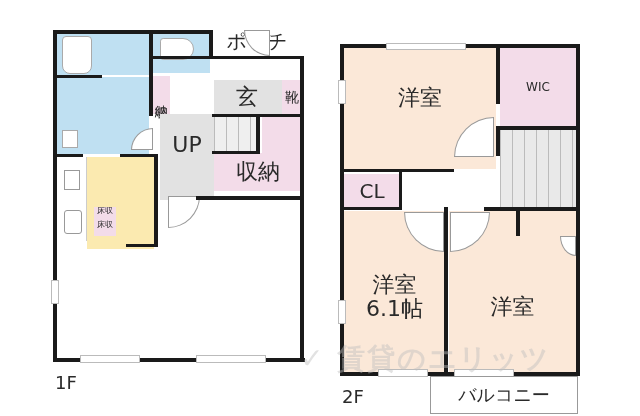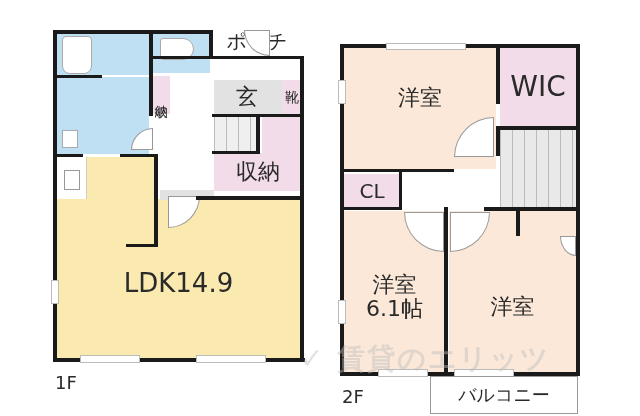--- a/index.html
+++ b/index.html
@@ -45,39 +45,39 @@
     <span class="lbl-sm">収納</span>
   </div>
 
   <div class="room grey" style="left:214px;top:80px;width:88px;height:34px;flex-direction:row;justify-content:flex-start;">
     <span class="lbl" style="margin-left:22px;">玄</span>
   </div>
   <div class="room pink" style="left:282px;top:80px;width:20px;height:34px;">
     <span style="font-size:14px;">靴</span>
   </div>
 
+  <div class="room grey" style="left:160px;top:114px;width:54px;height:80px;">
+    <span class="lbl" style="margin-top:-18px;">UP</span>
+  </div>
 
   <div class="stairs" style="left:214px;top:117px;width:44px;height:36px;background-color:#efefef;"></div>
 
   <div class="room pink" style="left:214px;top:153px;width:88px;height:38px;">
     <span class="lbl">収納</span>
   </div>
   <div class="abs pink" style="left:262px;top:117px;width:40px;height:36px;"></div>
 
   <div class="abs white" style="left:57px;top:157px;width:30px;height:84px;border-right:1px solid #ccc;"></div>
   <div class="abs" style="left:64px;top:170px;width:16px;height:20px;border:1px solid #999;background:#fff;"></div>
   <div class="abs" style="left:64px;top:210px;width:18px;height:24px;border:1px solid #999;border-radius:3px;background:#fff;"></div>
 
   <div class="room ldk" style="left:87px;top:157px;width:67px;height:92px;"></div>
   <div class="room pink" style="left:94px;top:200px;width:22px;height:36px;">
     <span style="font-size:8px;">床収</span>
     <span style="font-size:8px;margin-top:6px;">床収</span>
-  </div>
-  <div class="room ldk" style="left:57px;top:199px;width:243px;height:160px;">
-    <span class="lbl lbl-big" style="margin-top:10px;">LDK14.9</span>
   </div>
   <div class="abs ldk" style="left:87px;top:157px;width:67px;height:50px;"></div>
   <div class="abs grey" style="left:160px;top:190px;width:54px;height:10px;"></div>
 
   <div class="door-arc" style="left:168px;top:196px;width:32px;height:32px;border-radius:0 0 100% 0;"></div>
   <div class="door-arc" style="left:131px;top:128px;width:22px;height:22px;border-radius:100% 0 0 0;"></div>
   <div class="door-arc" style="left:244px;top:30px;width:26px;height:26px;border-radius:0 0 0 100%;"></div>
 
   <div class="wall" style="left:53px;top:30px;width:4px;height:332px;"></div>
   <div class="wall" style="left:53px;top:30px;width:160px;height:4px;"></div>
@@ -103,21 +103,21 @@
   <div class="floor-label" style="left:55px;top:372px;">1F</div>
 </div>
 
 <div class="abs" style="left:320px;top:14px;width:320px;height:364px;">
 
   <div class="room western" style="left:24px;top:33px;width:152px;height:122px;">
     <span class="lbl" style="margin-top:-20px;">洋室</span>
   </div>
 
   <div class="room pink" style="left:180px;top:33px;width:76px;height:80px;">
-    <span class="lbl" style="font-size:28px;">WIC</span>
+    <span class="lbl" style="font-size:12px;">WIC</span>
   </div>
 
   <div class="stairs" style="left:180px;top:116px;width:76px;height:80px;background-color:#e9e9e9;"></div>
 
 
   <div class="room pink" style="left:24px;top:160px;width:56px;height:34px;">
     <span class="lbl" style="font-size:20px;">CL</span>
   </div>
 
   <div class="room western" style="left:24px;top:197px;width:101px;height:161px;">

